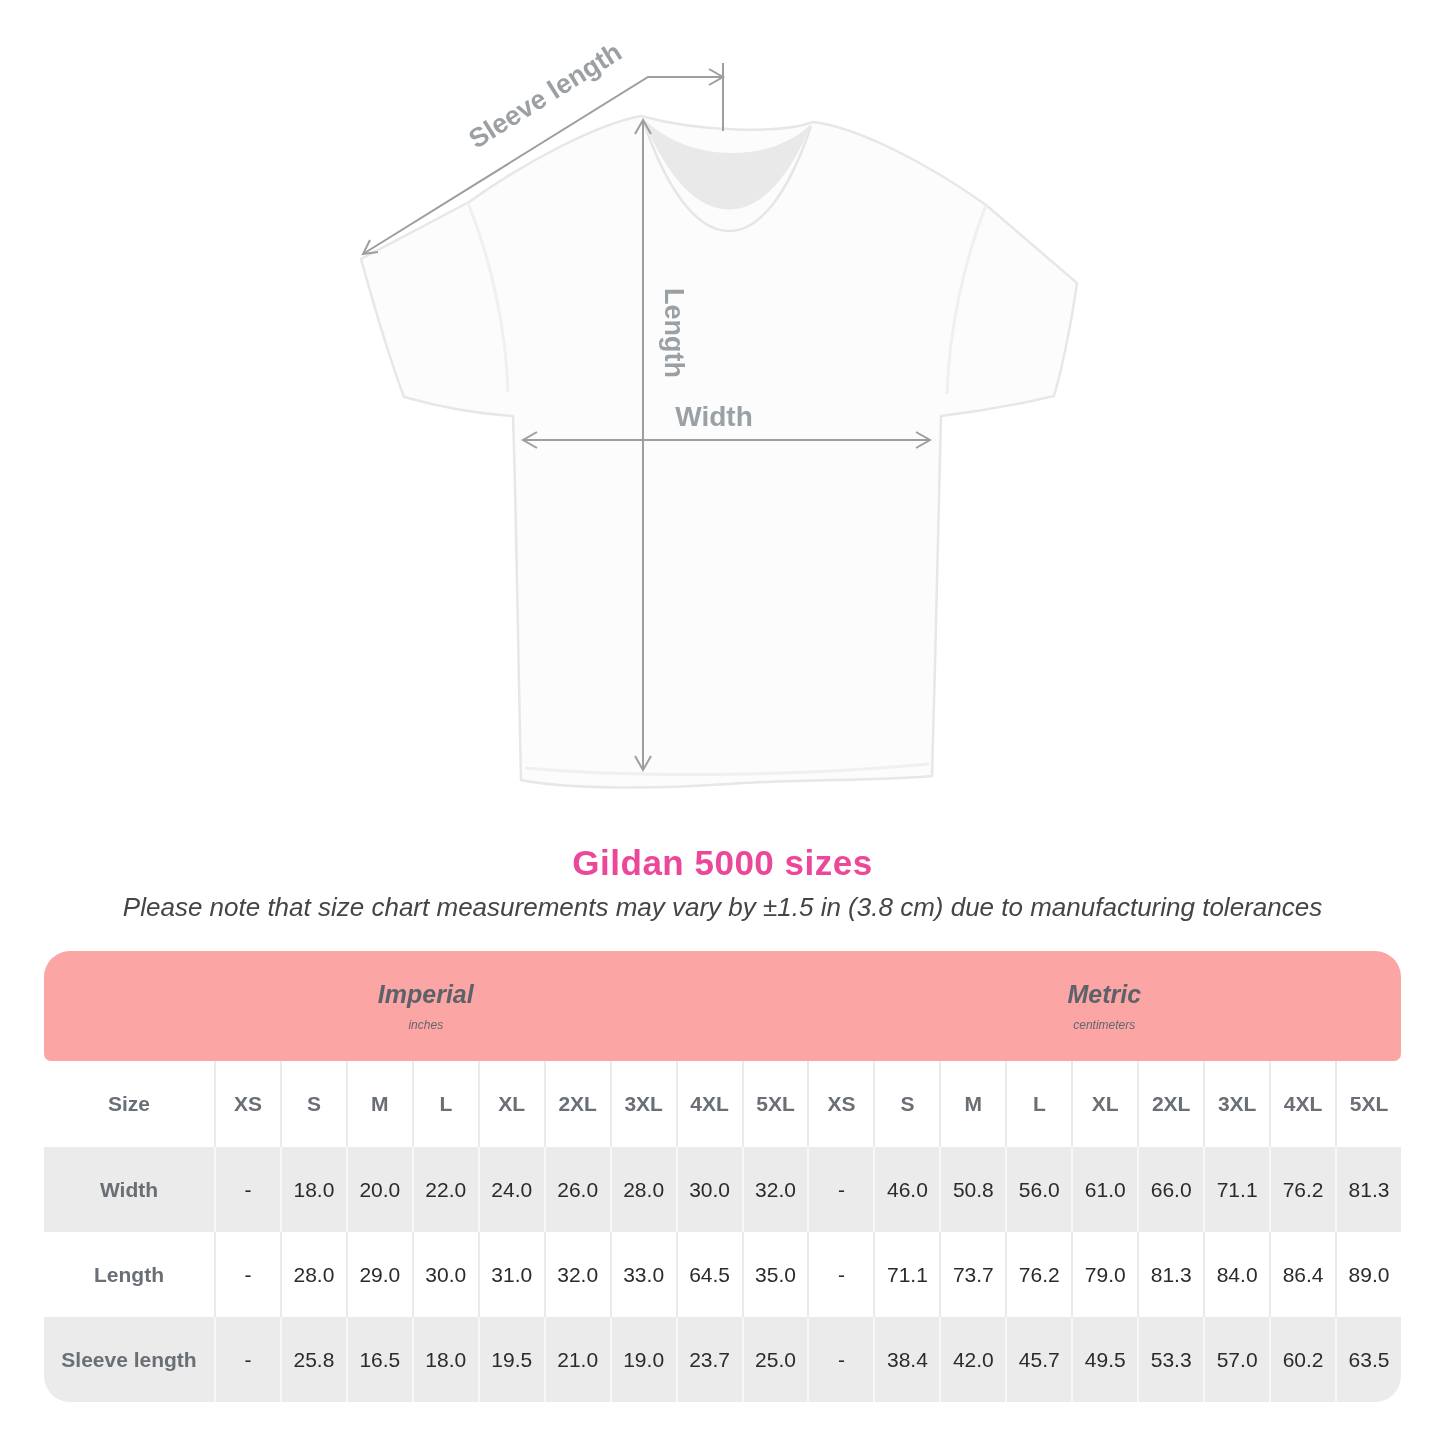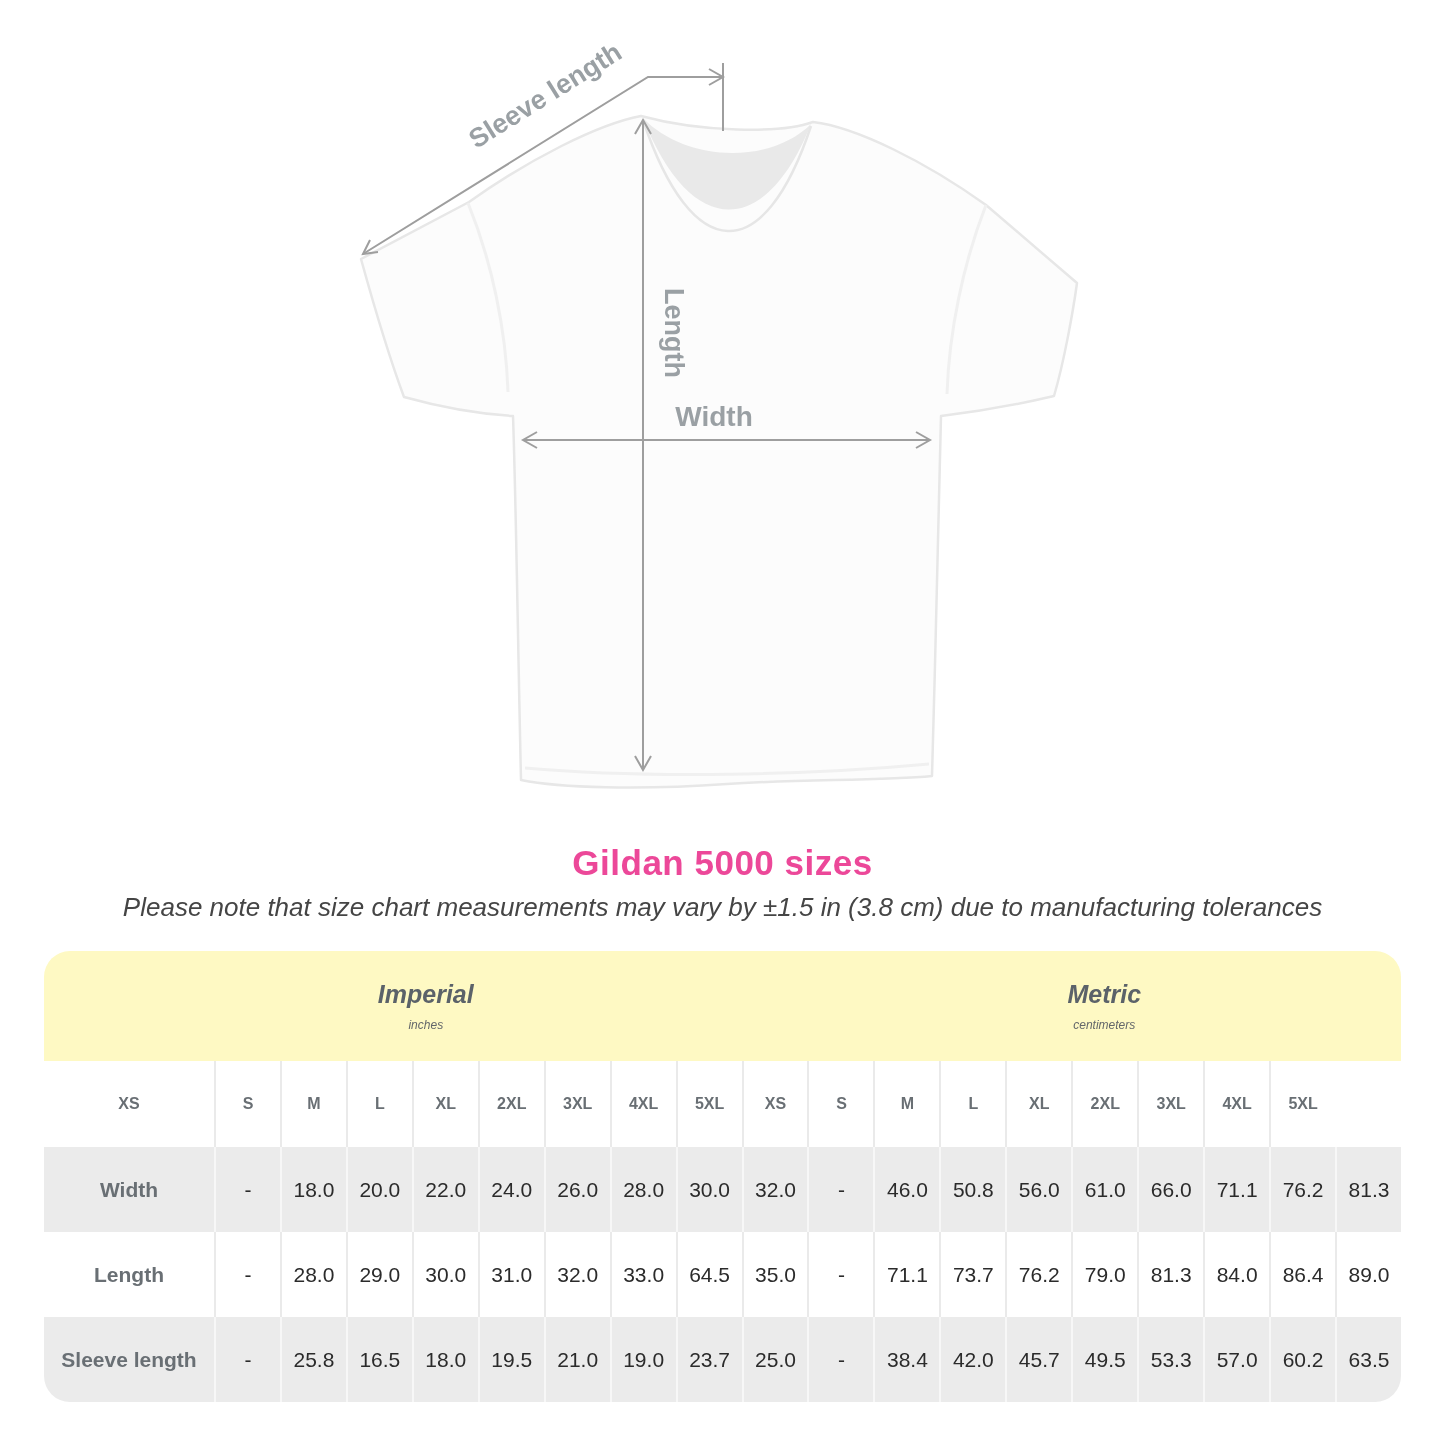--- a/index.html
+++ b/index.html
@@ -9,35 +9,35 @@
   #shirt-wrap{position:absolute;left:0;top:0;width:1445px;height:830px;}
 
   
   .page-title{position:absolute;left:0;top:843px;width:100%;text-align:center;
     font-size:35px;font-weight:bold;color:#ec4899;letter-spacing:.5px;}
   .page-note{position:absolute;left:0;top:892px;width:100%;text-align:center;
     font-size:26px;font-style:italic;color:#454545;}
 
   
   .size-table{position:absolute;left:44px;top:951px;width:1357px;border-radius:26px;overflow:hidden;}
-  .brow{display:grid;grid-template-columns:56.27% 43.73%;height:110px;background:#fef9c3;}
+  .brow{display:grid;grid-template-columns:56.27% 43.73%;height:110px;background:#fca5a5;border-radius:7px;}
   .bcell{display:flex;flex-direction:column;align-items:center;justify-content:center;gap:9px;}
   .btitle{font-size:25px;font-weight:bold;font-style:italic;color:#5b6269;}
   .bunit{font-size:12px;font-style:italic;color:#63676a;}
 
   .trow{display:grid;grid-template-columns:170px repeat(18,1fr);}
   .trow.hsz{height:86px;background:#ffffff;}
   .trow.r-w{height:85px;background:#ebebeb;}
   .trow.r-l{height:85px;background:#ffffff;}
   .trow.r-s{height:85px;background:#ebebeb;}
   .c{display:flex;align-items:center;justify-content:center;}
   .trow.hsz .c + .c, .trow.r-l .c + .c{border-left:2px solid #eaeaea;}
   .trow.r-w .c + .c, .trow.r-s .c + .c{border-left:2px solid #f7f7f7;}
   .lb{font-size:21px;font-weight:bold;color:#696f74;}
-  .sh{font-size:16px;font-weight:bold;color:#696f74;}
+  .sh{font-size:21px;font-weight:bold;color:#696f74;}
   .n{font-size:21px;color:#2b2b2b;}
 </style>
 </head>
 <body>
 
 <div id="shirt-wrap">
   <svg width="1445" height="830" viewBox="0 0 1445 830" xmlns="http://www.w3.org/2000/svg">
 
     <path d="M 641 116
          C 598 124, 528 160, 469 202
@@ -90,20 +90,21 @@
       <div class="btitle">Imperial</div>
       <div class="bunit">inches</div>
     </div>
     <div class="bcell">
       <div class="btitle">Metric</div>
       <div class="bunit">centimeters</div>
     </div>
   </div>
 
   <div class="trow hsz">
+    <div class="c lb">Size</div>
     <div class="c sh">XS</div>
     <div class="c sh">S</div>
     <div class="c sh">M</div>
     <div class="c sh">L</div>
     <div class="c sh">XL</div>
     <div class="c sh">2XL</div>
     <div class="c sh">3XL</div>
     <div class="c sh">4XL</div>
     <div class="c sh">5XL</div>
     <div class="c sh">XS</div>

